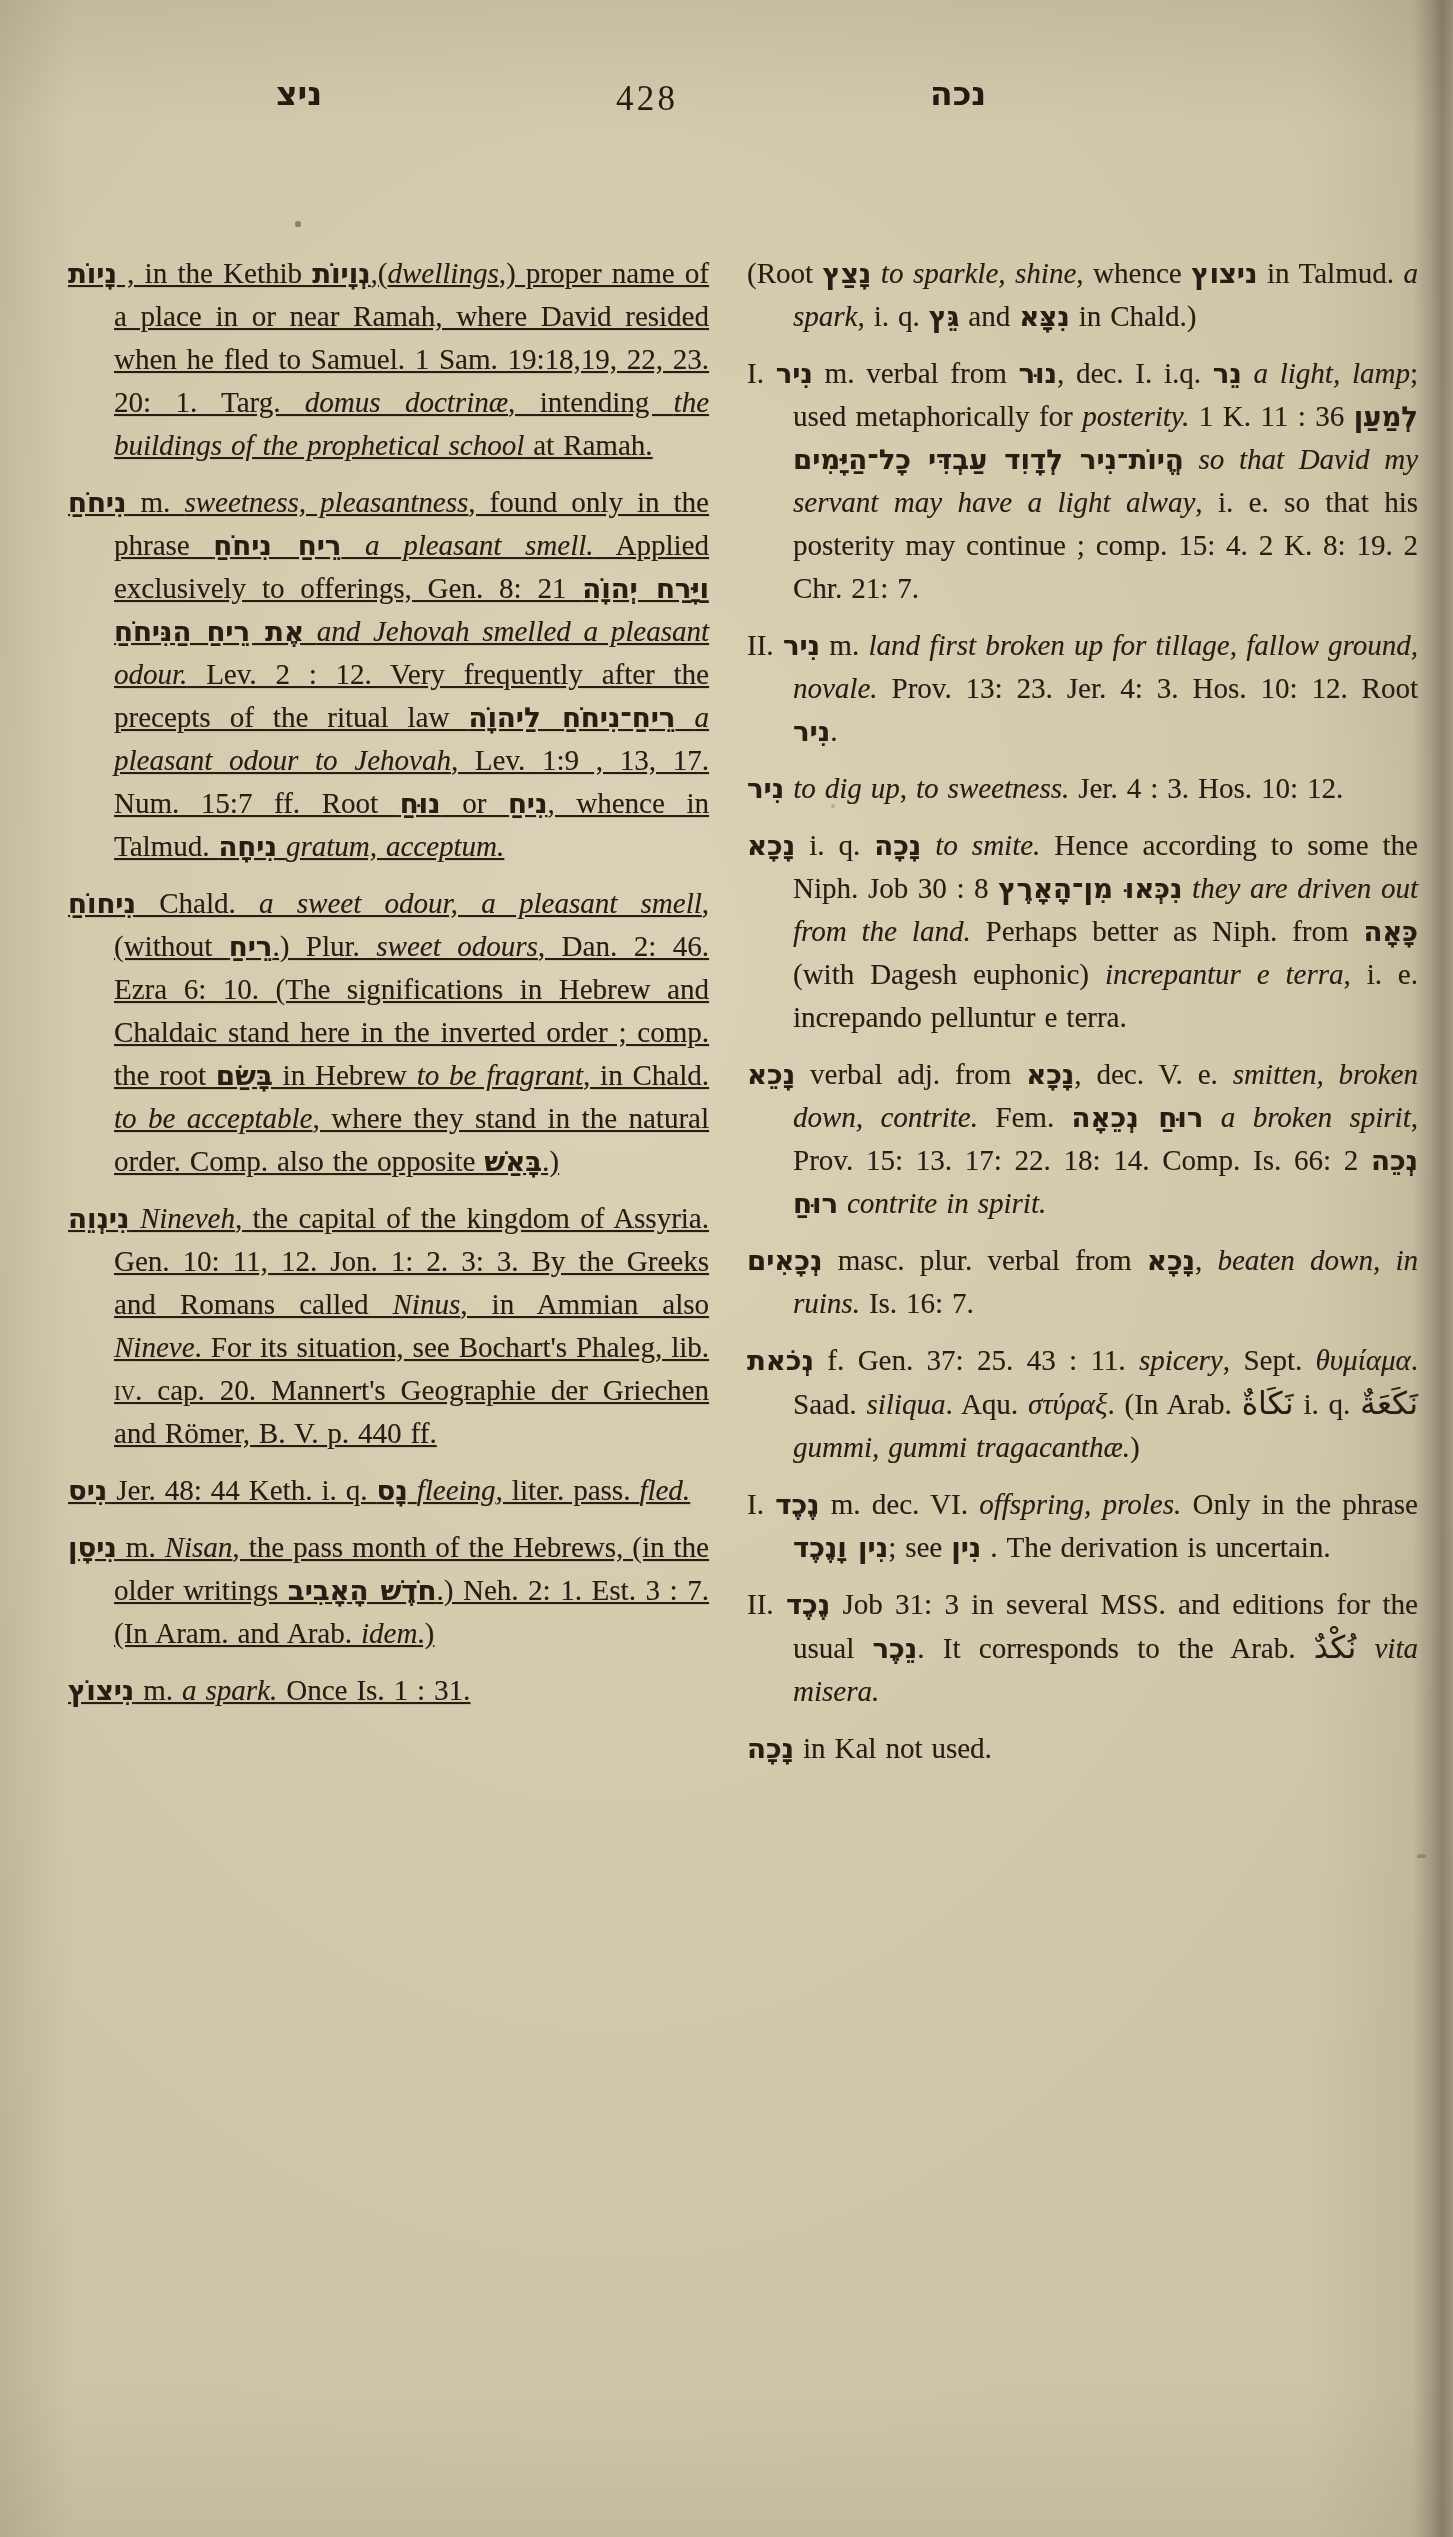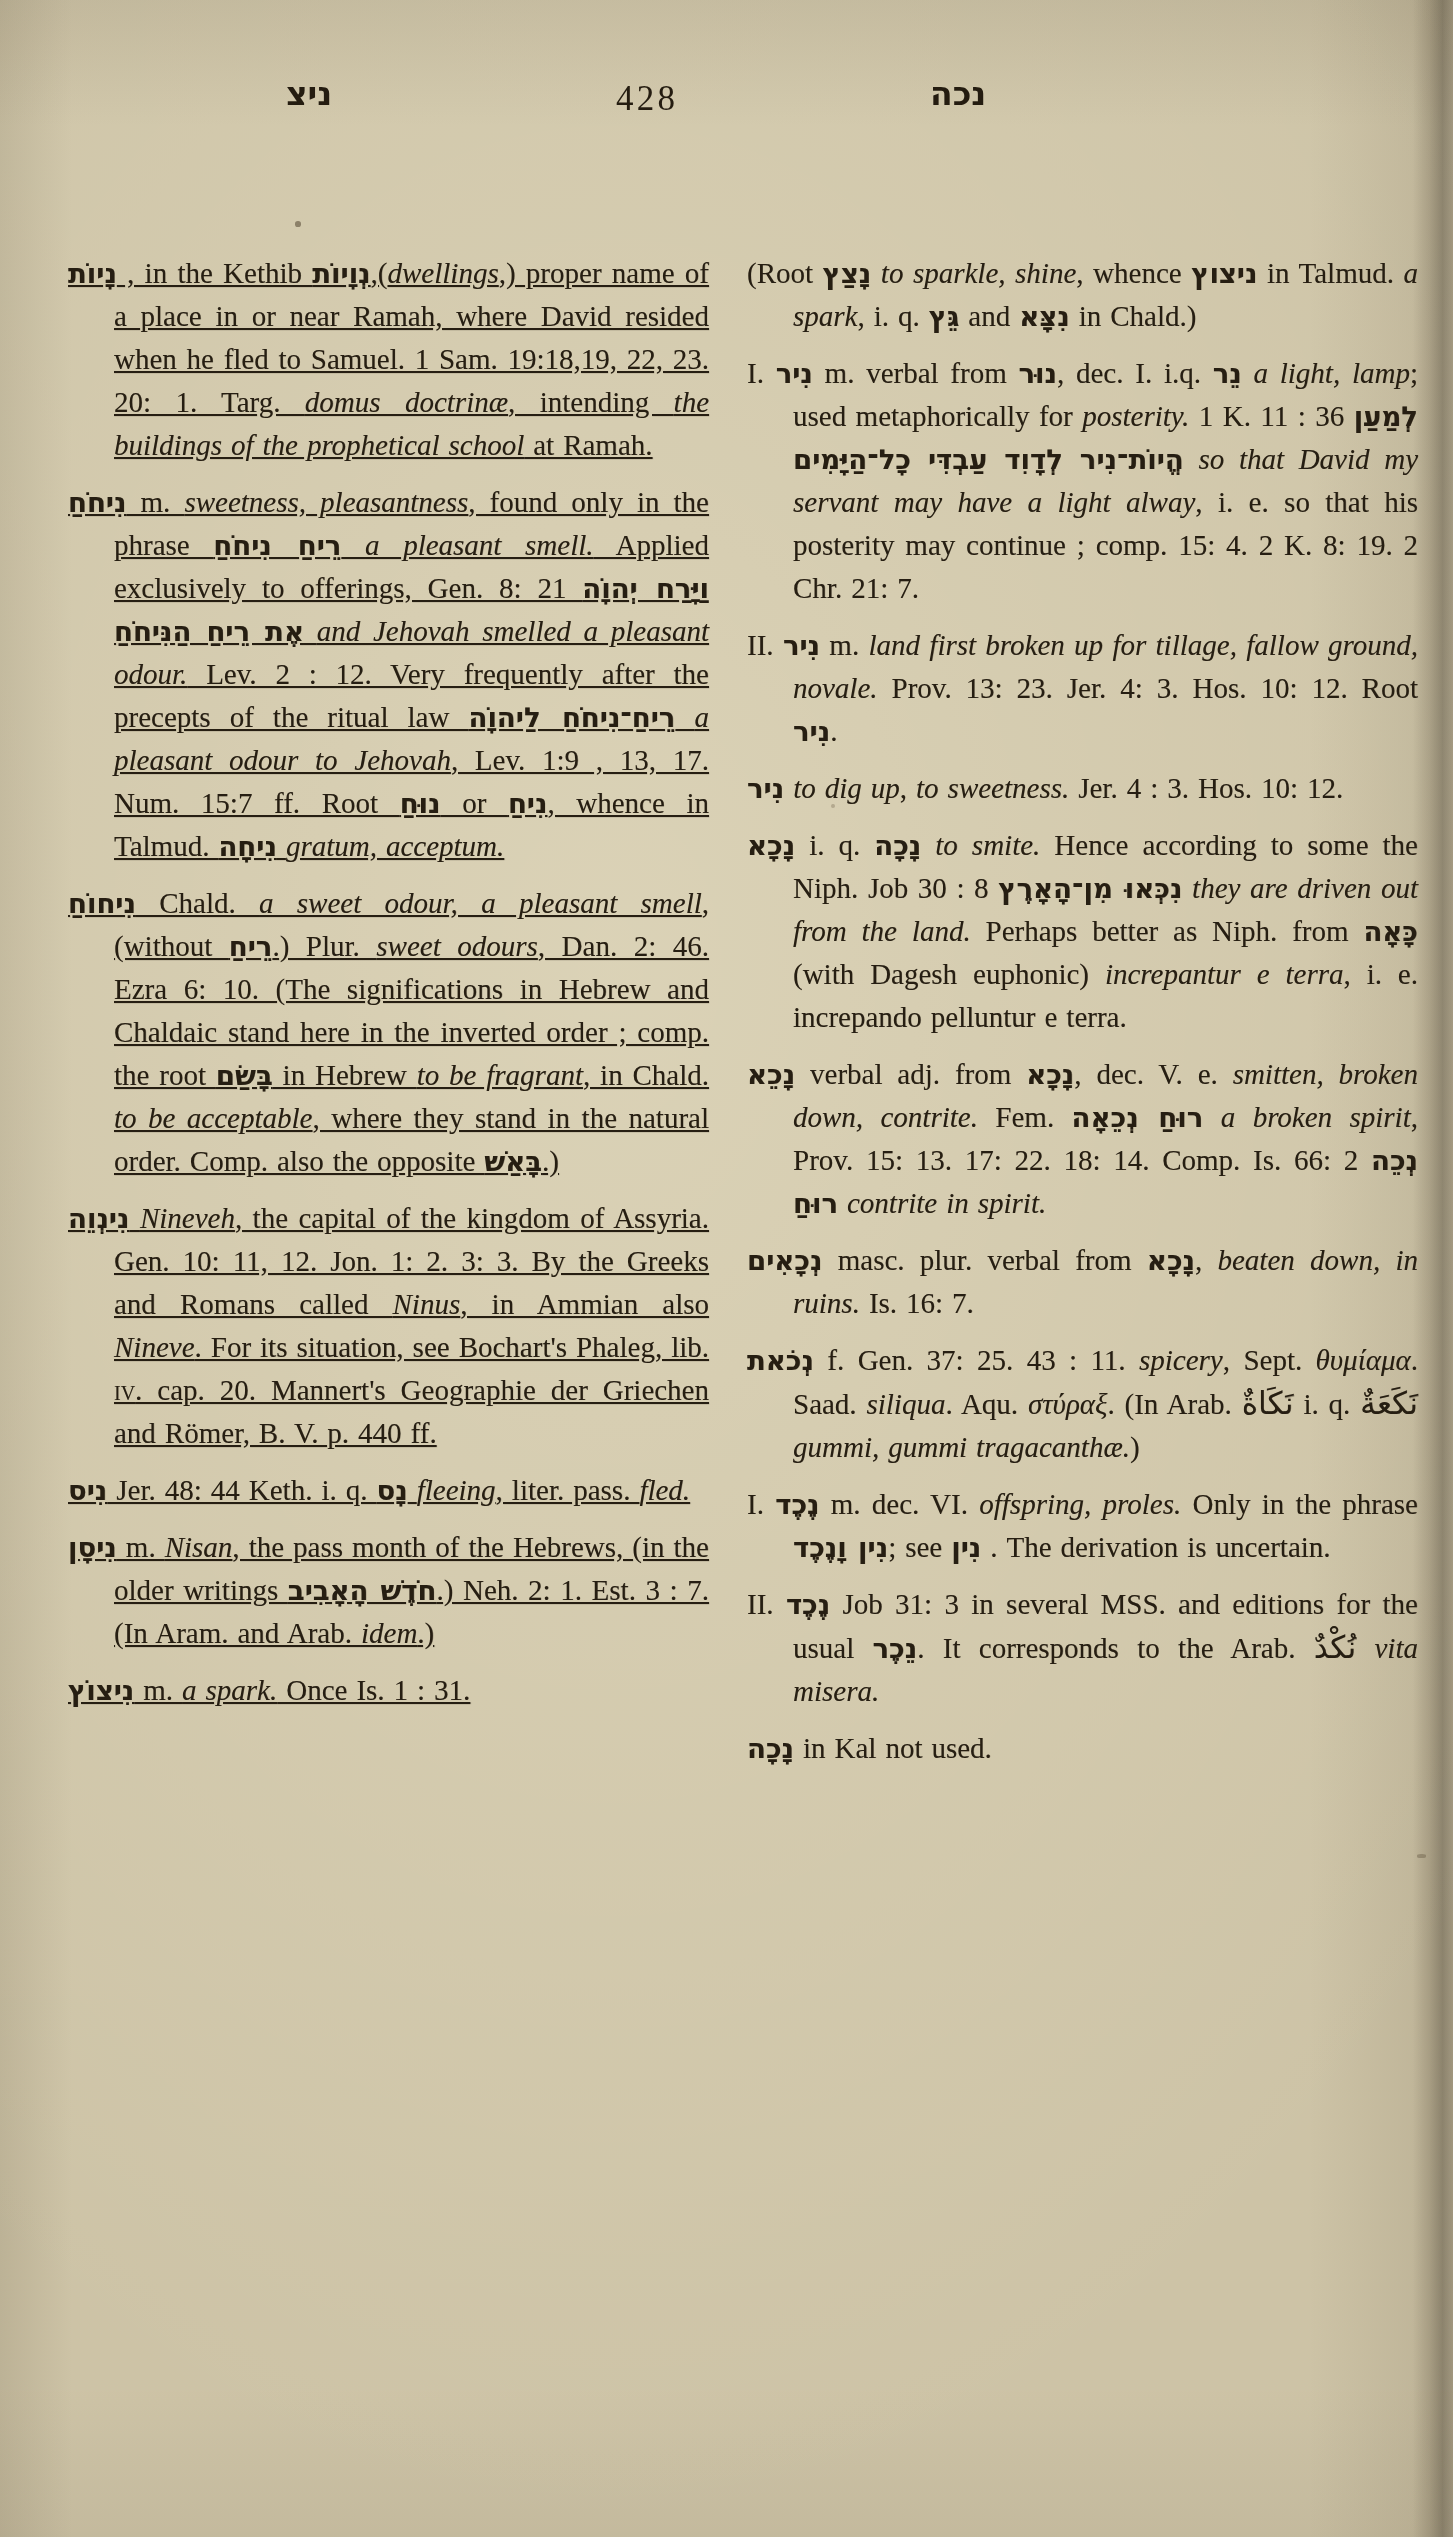--- a/index.html
+++ b/index.html
@@ -19,21 +19,21 @@
     position:absolute;top:0;right:0;width:41px;height:100%;
     background:linear-gradient(to right, rgba(0,0,0,0), rgba(74,63,44,0.16) 40%, rgba(47,40,28,0.30) 72%, rgba(125,116,98,0.26) 100%);
     pointer-events:none;
   }
   .speck{position:absolute;border-radius:50%;background:rgba(70,55,35,0.5);}
   .catch-left,.catch-right{
     position:absolute;top:74px;
     font-family:"DejaVu Sans",sans-serif;font-weight:700;font-size:33px;
     color:#241c10;
   }
-  .catch-left{left:286px;}
+  .catch-left{left:276px;}
   .catch-right{left:930px;}
   .page-num{
     position:absolute;top:79px;left:616px;
     font-size:35px;letter-spacing:3.2px;color:#241c10;
   }
   .col{
     position:absolute;top:252px;
     font-size:29px;line-height:43px;
     text-align:justify;word-spacing:0.06em;
     text-shadow:0.3px 0.3px 0.4px rgba(38,30,18,0.35);

